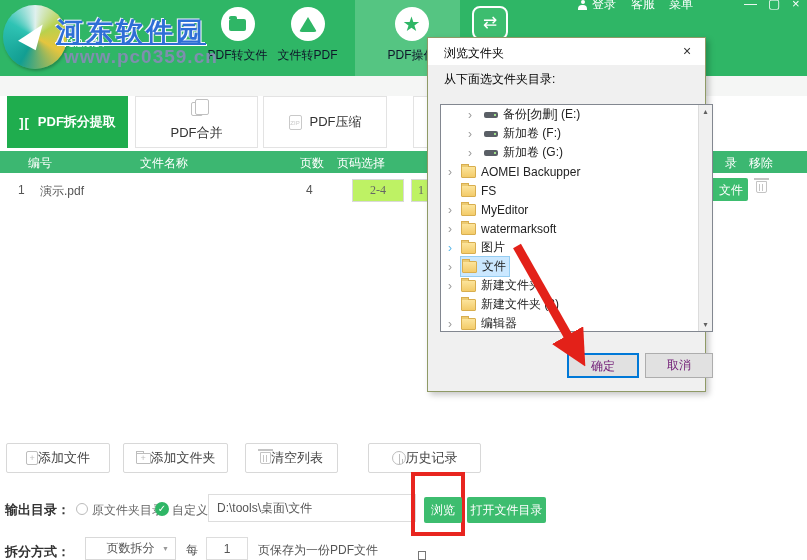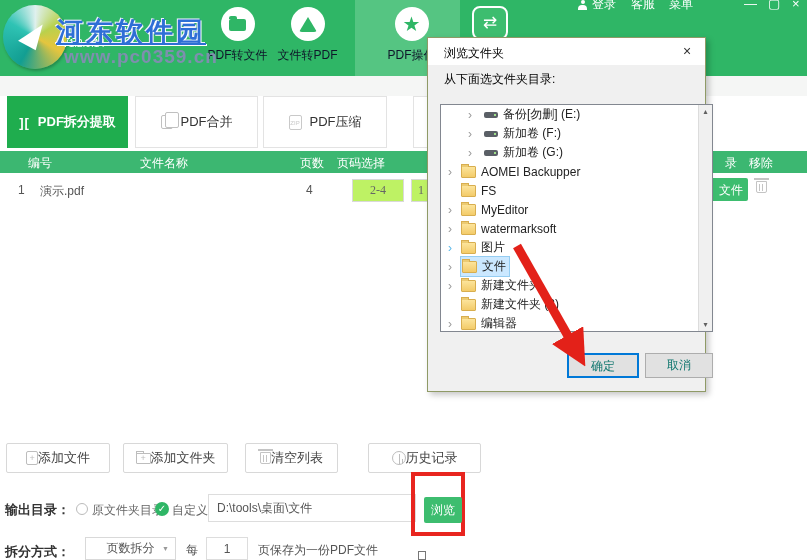--- a/index.html
+++ b/index.html
@@ -113,21 +113,21 @@
   .chev { width:13px; font-size:12px; color:#9a9a9a; line-height:1; }
   .chev.blue { color:#5ab8ea; }
   .ic-folder-y { width:15px; height:12px; background:linear-gradient(#fce49b,#f3cb69);
              border:1px solid #d8ae4f; border-radius:1px; position:relative; margin-right:5px; flex:none; }
   .ic-folder-y::before { content:""; position:absolute; left:-1px; top:-3px; width:6px; height:2px;
              background:#eccb72; border:1px solid #d8ae4f; border-bottom:none; }
   .ic-drive { width:14px; height:6px; background:#5a5f66; border-radius:2px; margin-right:5px;
              margin-left:3px; flex:none; position:relative; }
   .ic-drive::after { content:""; position:absolute; right:2px; top:2px; width:2px; height:2px; background:#9fe08a; }
   .selwrap { display:flex; align-items:center; background:#cbe8ff; outline:1px solid #95cdf2; padding:1px 3px 1px 1px; }
-  .dlgbtn { position:absolute; top:315px; height:25px; font-size:12px; color:#0f766e; background:#e1e1e1;
+  .dlgbtn { position:absolute; top:315px; height:25px; font-size:12px; color:#701a75; background:#e1e1e1;
             text-align:center; line-height:22px; }
   .dlgbtn.ok { left:139px; width:72px; border:2px solid #0078d7; }
   .dlgbtn.cancel { left:217px; width:68px; border:1px solid #adadad; }
 
   .arrow-svg { left:0; top:0; width:807px; height:560px; z-index:20; pointer-events:none; }
 </style>
 </head>
 <body>
 
 <div class="app">
@@ -175,21 +175,21 @@
     <div class="abs winbtn" style="left:768px;">▢</div>
     <div class="abs winbtn" style="left:792px;">×</div>
   </div>
 
   <div class="abs substrip"></div>
 
   <div class="abs tab active" style="left:7px;width:121px;">
     <span class="ic-split"></span>
     <span>PDF拆分提取</span>
   </div>
-  <div class="abs tab" style="left:135px;width:123px;">
+  <div class="abs tab" style="left:135px;width:123px;flex-direction:column;">
     <span class="ic-copy"></span>
     <span>PDF合并</span>
   </div>
   <div class="abs tab" style="left:263px;width:124px;">
     <span class="ic-zip"></span>
     <span>PDF压缩</span>
   </div>
   <div class="abs tab" style="left:413px;width:130px;"></div>
 
   <div class="abs thead"></div>
@@ -227,20 +227,21 @@
     <span>历史记录</span>
   </div>
 
   <div class="abs lbl" style="left:5px;top:501px;">输出目录：</div>
   <div class="abs radio" style="left:76px;top:503px;"></div>
   <div class="abs radiolbl" style="left:92px;top:502px;">原文件夹目录</div>
   <div class="abs check" style="left:155px;top:502px;">✓</div>
   <div class="abs radiolbl" style="left:172px;top:502px;">自定义</div>
   <input class="abs txtinput" style="left: 208px; top: 494px; width: 208px; height: 28px;" readonly="" value="D:\tools\桌面\文件">
   <button class="abs greenbtn" style="left:424px;top:497px;width:38px;height:26px;z-index:7;">浏览</button>
+  <button class="abs greenbtn" style="left:467px;top:497px;width:79px;height:26px;">打开文件目录</button>
 
   <div class="abs lbl" style="left:5px;top:543px;">拆分方式：</div>
   <div class="abs dropdown">页数拆分</div>
   <div class="abs radiolbl" style="left:186px;top:542px;color:#555;">每</div>
   <input class="abs txtinput" style="left: 206px; top: 537px; width: 42px; height: 23px; text-align: center; padding: 0px;" readonly="" value="1">
   <div class="abs radiolbl" style="left:258px;top:542px;color:#555;">页保存为一份PDF文件</div>
   <div class="abs cutcheckbox"></div>
 
 
   <div class="abs redbox"></div>

